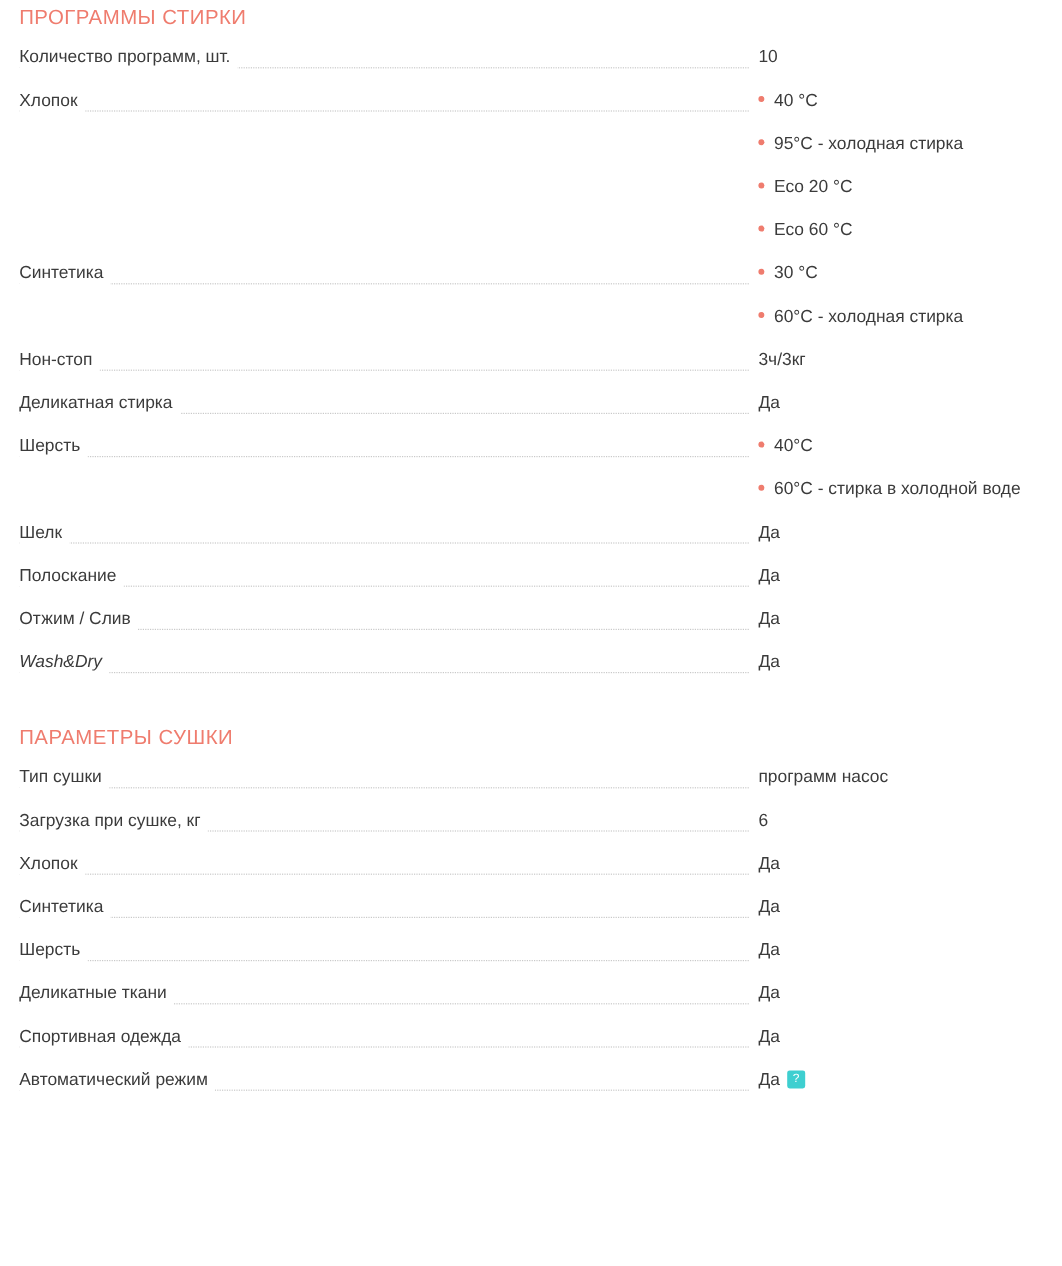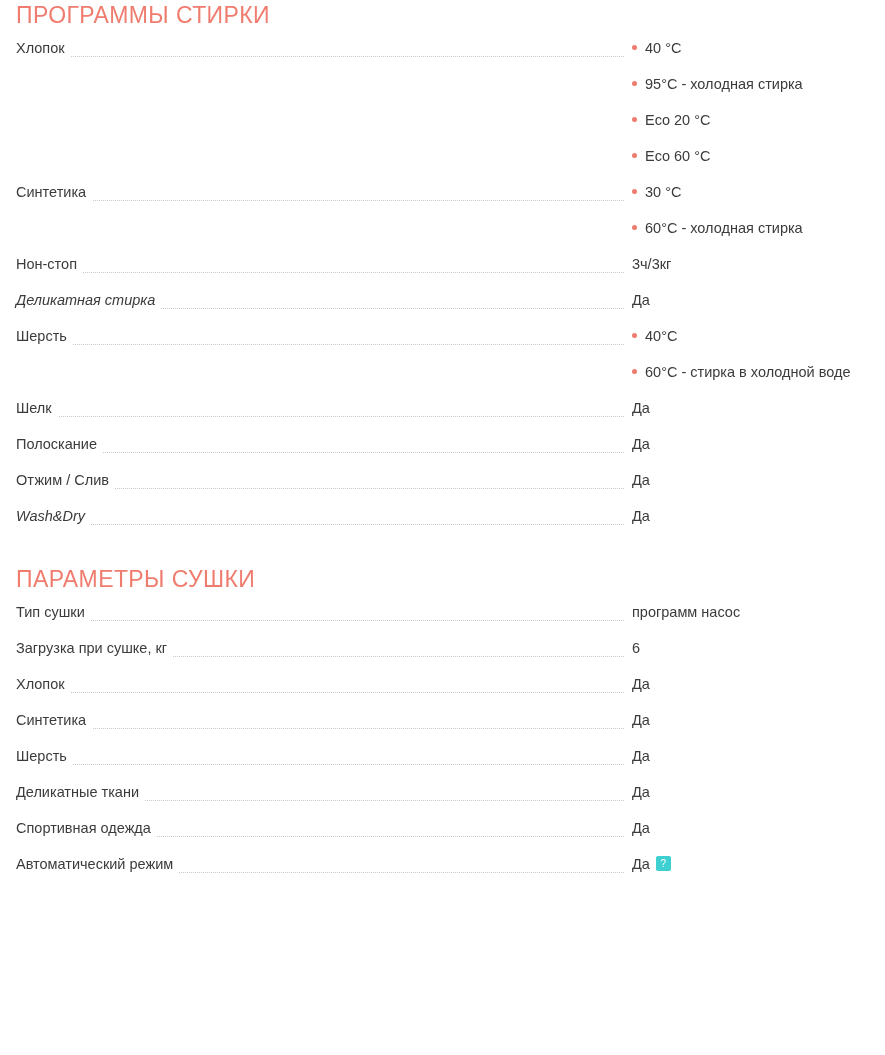--- a/index.html
+++ b/index.html
@@ -20,21 +20,21 @@
     box-sizing: border-box;
     padding: 0 8px;
   }
 
   .section {
     margin: 0;
   }
 
   .section-title {
     color: #ef7c6e;
-    font-size: 23px;
+    font-size: 17px;
     letter-spacing: 0.4px;
     font-weight: 400;
     text-transform: uppercase;
     padding: 0 0 0 8px;
     margin: 0;
     line-height: 30px;
   }
 
   .section + .section .section-title {
     margin-top: 0;
@@ -131,20 +131,26 @@
 </head>
 <body>
 
 <div class="page">
   <div id="sections-root">
       <div class="section">
         <h2 class="section-title">ПРОГРАММЫ СТИРКИ</h2>
         <table class="spec-table">
           <tbody>
             <tr class="spec-row">
+              <td class="cell-label" style="height: 36px;"><span class="label-inner">Количество программ, шт.</span><span class="dots" style="bottom: 9px;"></span></td>
+              <td class="cell-value">
+                <div class="value-line"><span>10</span></div>
+              </td>
+            </tr>
+            <tr class="spec-row">
               <td class="cell-label" style="height: 144px;"><span class="label-inner">Хлопок</span><span class="dots" style="bottom: 117px;"></span></td>
               <td class="cell-value">
                 <div class="value-line bullet"><span>40 °C</span></div>
                 <div class="value-line bullet"><span>95°C - холодная стирка</span></div>
                 <div class="value-line bullet"><span>Eco 20 °C</span></div>
                 <div class="value-line bullet"><span>Eco 60 °C</span></div>
               </td>
             </tr>
             <tr class="spec-row">
               <td class="cell-label" style="height: 72px;"><span class="label-inner">Синтетика</span><span class="dots" style="bottom: 45px;"></span></td>
@@ -153,21 +159,21 @@
                 <div class="value-line bullet"><span>60°C - холодная стирка</span></div>
               </td>
             </tr>
             <tr class="spec-row">
               <td class="cell-label" style="height: 36px;"><span class="label-inner">Нон-стоп</span><span class="dots" style="bottom: 9px;"></span></td>
               <td class="cell-value">
                 <div class="value-line"><span>3ч/3кг</span></div>
               </td>
             </tr>
             <tr class="spec-row">
-              <td class="cell-label" style="height: 36px; font-style: italic;"><span class="label-inner">Деликатная стирка</span><span class="dots" style="bottom: 9px;"></span></td>
+              <td class="cell-label" style="height: 36px;"><span class="label-inner">Деликатная стирка</span><span class="dots" style="bottom: 9px;"></span></td>
               <td class="cell-value">
                 <div class="value-line"><span>Да</span></div>
               </td>
             </tr>
             <tr class="spec-row">
               <td class="cell-label" style="height: 72px;"><span class="label-inner">Шерсть</span><span class="dots" style="bottom: 45px;"></span></td>
               <td class="cell-value">
                 <div class="value-line bullet"><span>40°C</span></div>
                 <div class="value-line bullet"><span>60°C - стирка в холодной воде</span></div>
               </td>

